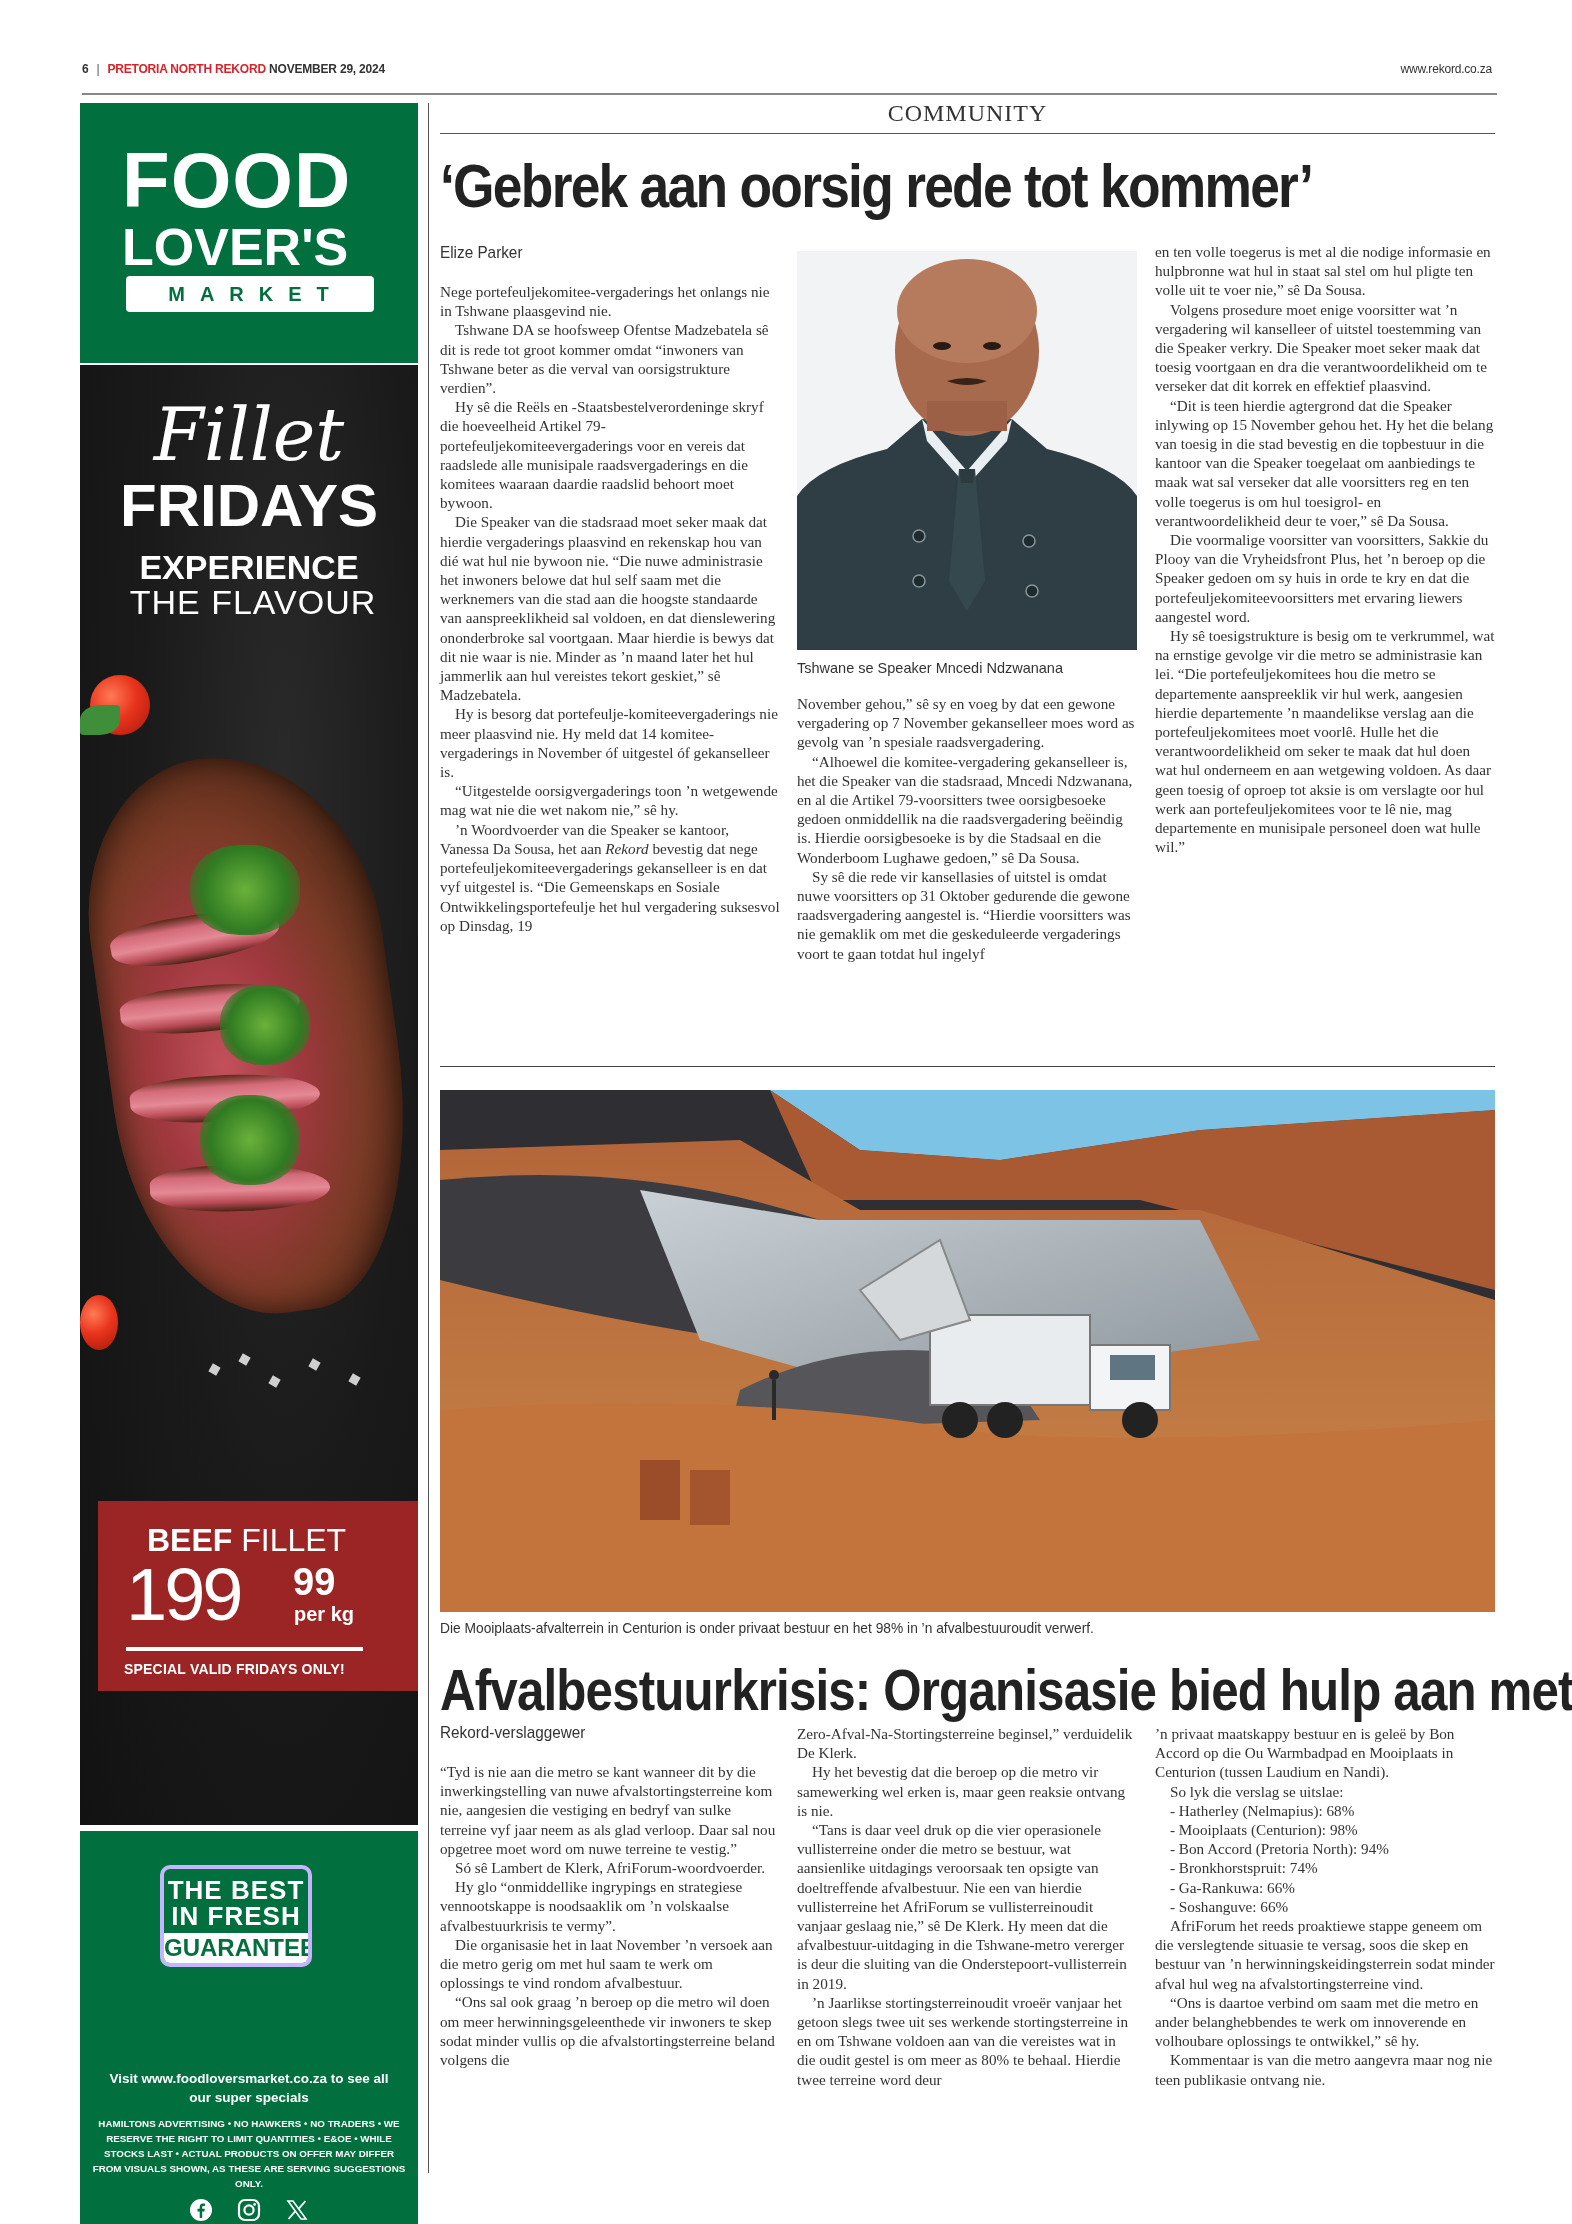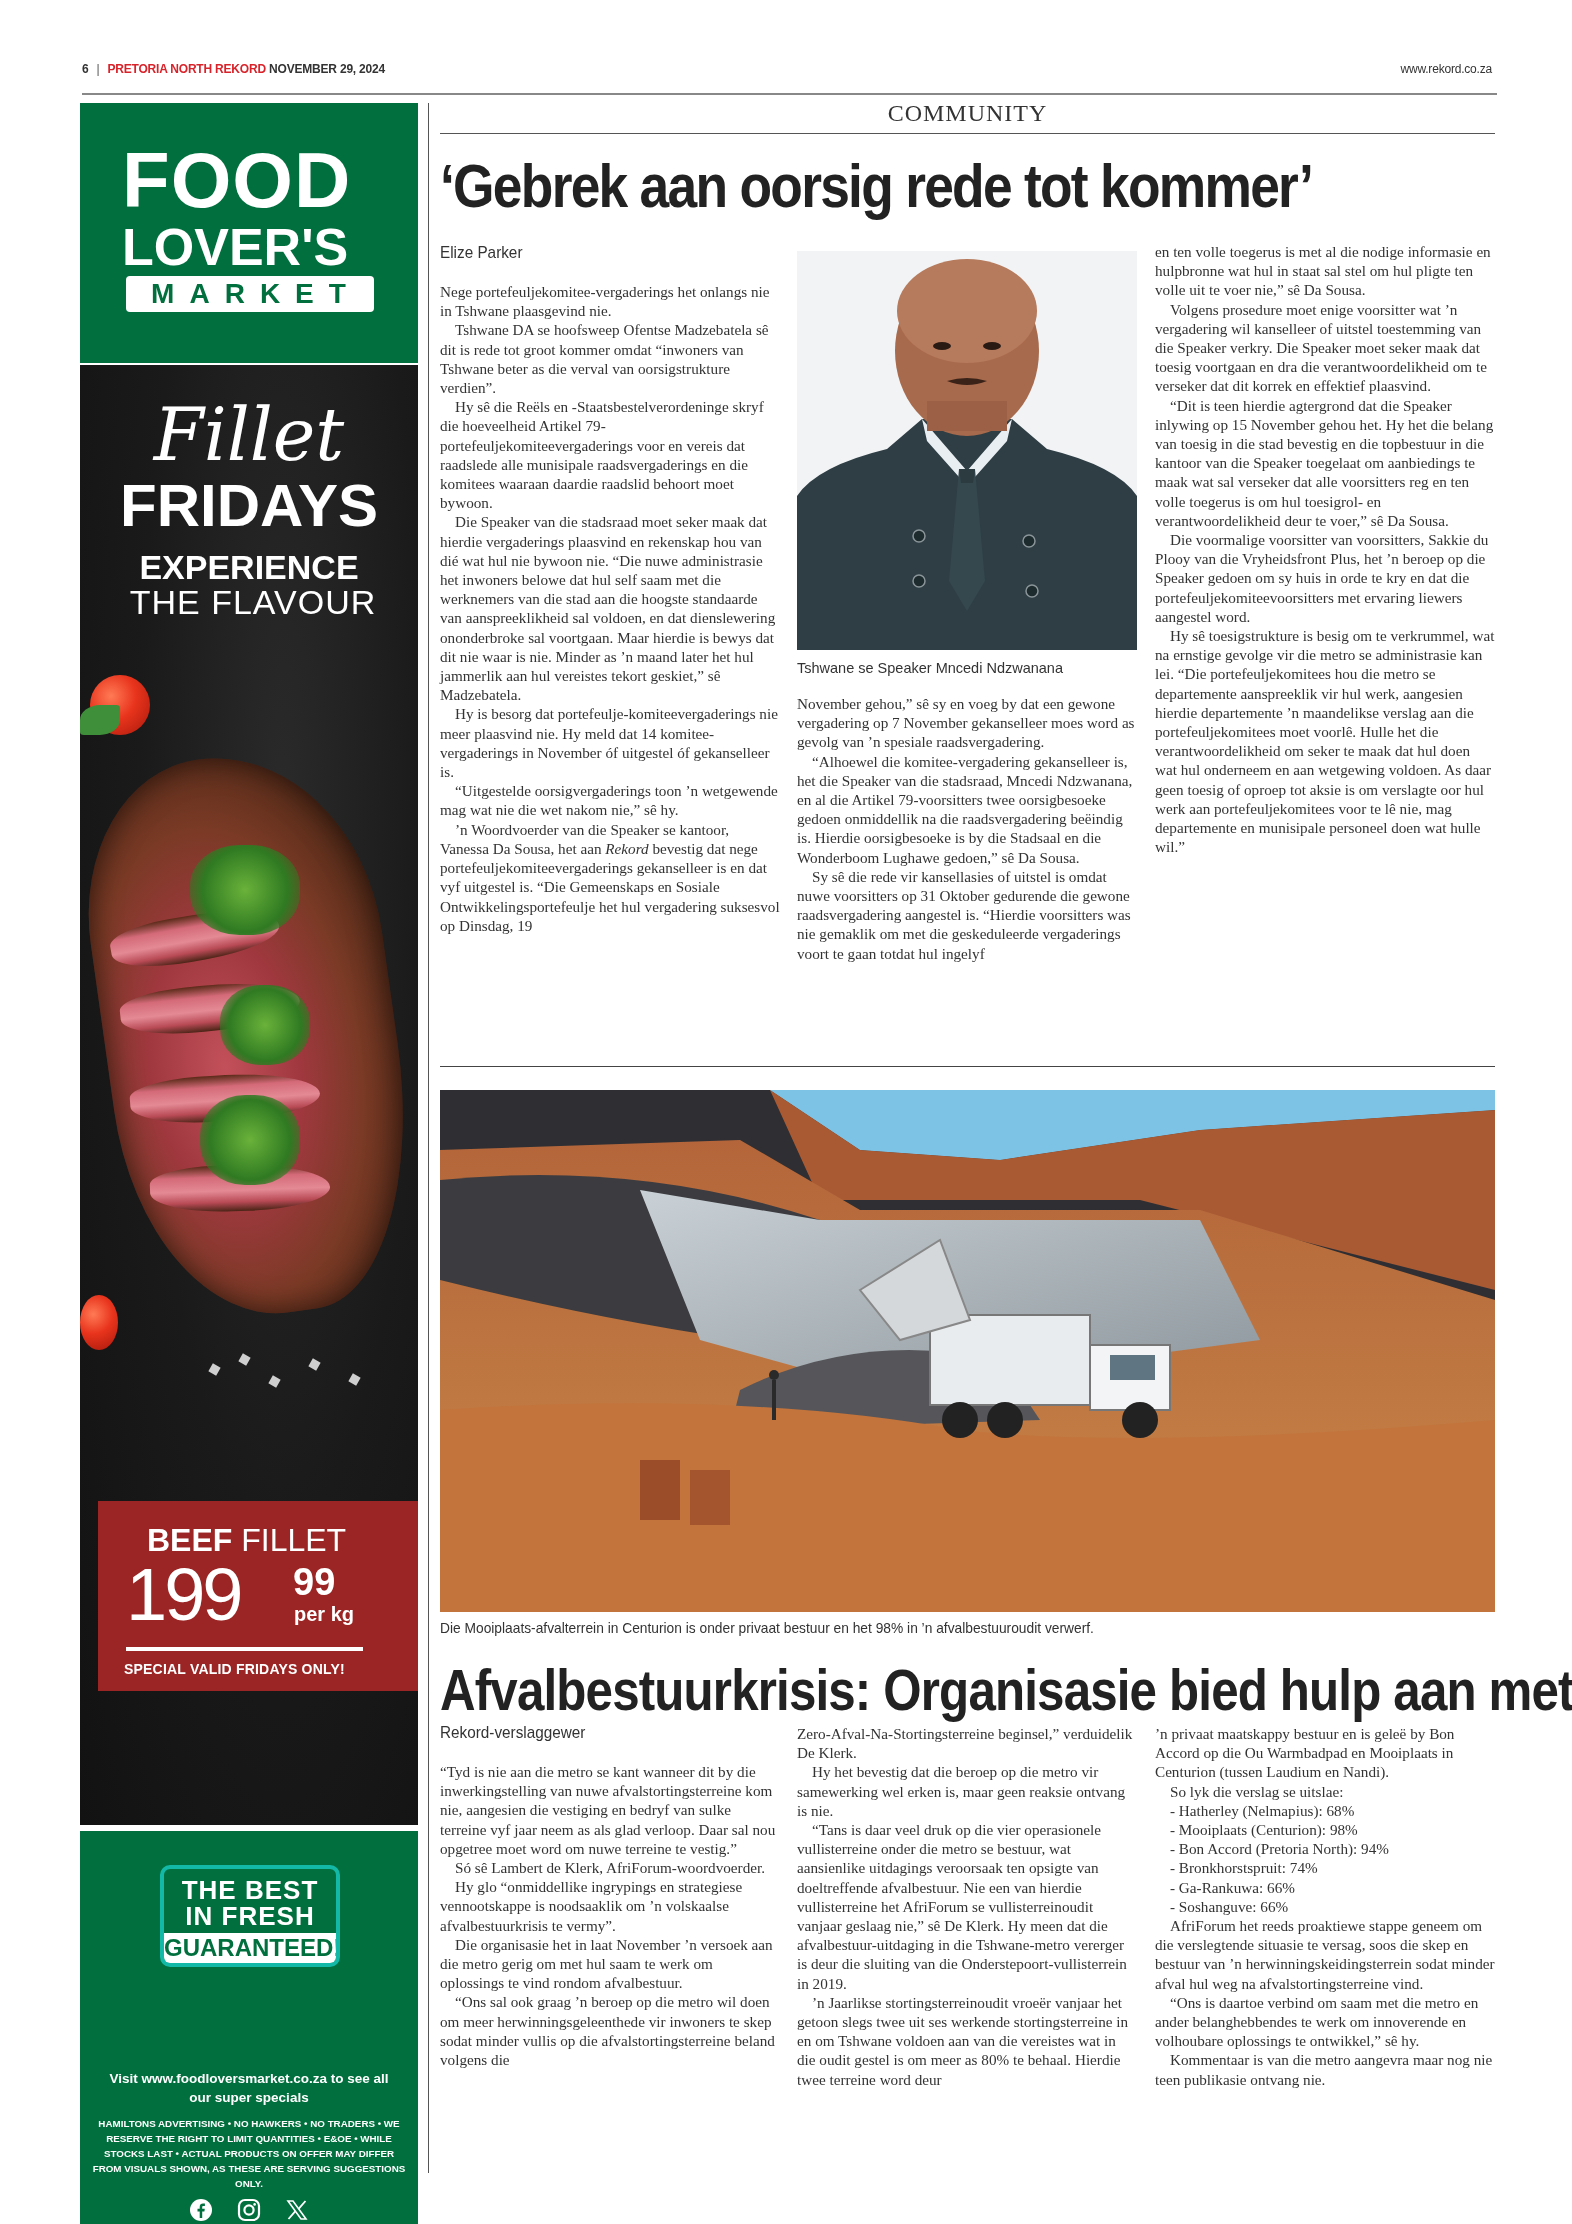--- a/index.html
+++ b/index.html
@@ -16,21 +16,21 @@
   .folio-rule { position: absolute; left: 82px; top: 93px; width: 1415px; height: 2px; background: #888; }
 
   
   .ad { position: absolute; left: 80px; top: 103px; width: 338px; height: 2070px; }
   .ad-logo { position: absolute; left: 0; top: 0; width: 338px; height: 260px; background: #01703e; }
   .logo-food { position: absolute; left: 42px; top: 42px; font-family: "Liberation Sans", sans-serif; font-weight: bold;
                font-size: 78px; line-height: 70px; color: #fff; letter-spacing: 1px; }
   .logo-lovers { position: absolute; left: 42px; top: 118px; font-family: "Liberation Sans", sans-serif; font-weight: bold;
                  font-size: 52px; line-height: 52px; color: #fff; }
   .logo-market { position: absolute; left: 46px; top: 173px; width: 248px; height: 36px; background: #fff; border-radius: 4px;
-                 color: #01703e; font-family: "Liberation Sans", sans-serif; font-weight: bold; font-size: 28px; line-height: 36px;
+                 color: #01703e; font-family: "Liberation Sans", sans-serif; font-weight: bold; font-size: 20px; line-height: 36px;
                  text-align: center; letter-spacing: 15px; padding-left: 12px; }
 
   .ad-dark { position: absolute; left: 0; top: 262px; width: 338px; height: 1460px;
              background: radial-gradient(ellipse at 60% 30%, #2a2a2a 0%, #1a1a1a 50%, #121212 100%); overflow: hidden; }
   .fillet-script { position: absolute; left: 0; width: 338px; top: 30px; text-align: center; color: #fff;
                    font-family: "DejaVu Serif", serif; font-style: italic; font-size: 72px; line-height: 80px; }
   .fridays { position: absolute; left: 0; width: 338px; top: 110px; text-align: center; color: #fff;
              font-family: "Liberation Sans", sans-serif; font-weight: bold; font-size: 60px; line-height: 62px; }
   .experience { position: absolute; left: 0; width: 338px; top: 184px; text-align: center; color: #fff;
                 font-family: "Liberation Sans", sans-serif; font-weight: bold; font-size: 34px; line-height: 36px; }
@@ -57,21 +57,21 @@
                 font-size: 74px; line-height: 72px; letter-spacing: -3px; }
   .price-cents { position: absolute; left: 195px; top: 62px; color: #fff; font-family: "Liberation Sans", sans-serif; font-weight: bold;
                  font-size: 38px; line-height: 38px; }
   .per-kg { position: absolute; left: 196px; top: 102px; color: #fff; font-family: "Liberation Sans", sans-serif; font-weight: bold;
             font-size: 20px; line-height: 22px; }
   .price-rule { position: absolute; left: 28px; top: 146px; width: 237px; height: 4px; background: #fff; }
   .special { position: absolute; left: 26px; top: 160px; color: #fff; font-family: "Liberation Sans", sans-serif; font-weight: bold;
              font-size: 14px; line-height: 16px; letter-spacing: 0.2px; }
 
   .ad-green { position: absolute; left: 0; top: 1728px; width: 338px; height: 430px; background: #01703e; color: #fff; }
-  .best-badge { position: absolute; left: 80px; top: 34px; width: 180px; height: 102px; border: 4px solid #14b8a6; border-radius: 10px; overflow: hidden; }
+  .best-badge { position: absolute; left: 80px; top: 34px; width: 152px; height: 102px; border: 4px solid #c4b5fd; border-radius: 10px; overflow: hidden; }
   .best-line { display: block; text-align: center; font-family: "Liberation Sans", sans-serif; font-weight: bold; font-size: 26px; line-height: 26px; letter-spacing: 1px; }
   .best-l1 { margin-top: 8px; }
   .guaranteed { position: absolute; left: 0; bottom: 0; width: 100%; height: 30px; background: #fff; color: #01703e;
                 text-align: center; font-family: "Liberation Sans", sans-serif; font-weight: bold; font-size: 24px; line-height: 30px; transform-origin: center; }
   .avail { position: absolute; left: 20px; width: 298px; top: 156px; text-align: center; font-family: "Liberation Sans", sans-serif;
            font-weight: bold; font-size: 15.5px; line-height: 20px; }
   .visit { position: absolute; left: 20px; width: 298px; top: 238px; text-align: center; font-family: "Liberation Sans", sans-serif;
            font-weight: bold; font-size: 13.5px; line-height: 19px; }
   .fine { position: absolute; left: 12px; width: 314px; top: 285px; text-align: center; font-family: "Liberation Sans", sans-serif;
           font-weight: bold; font-size: 9.8px; line-height: 15px; }

